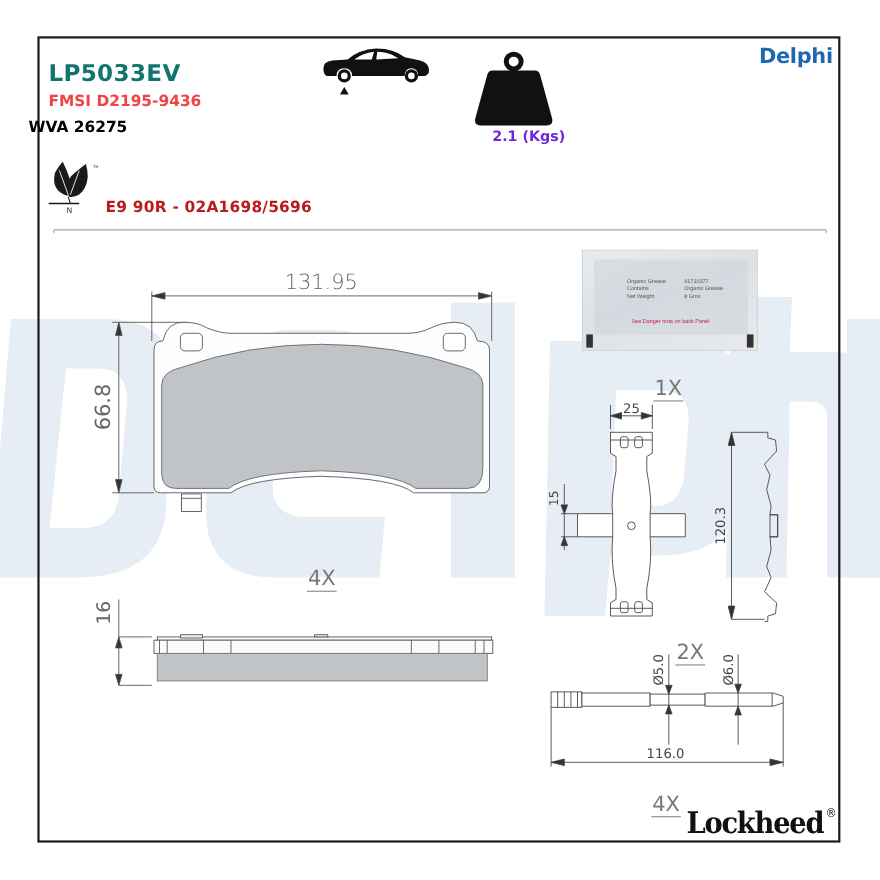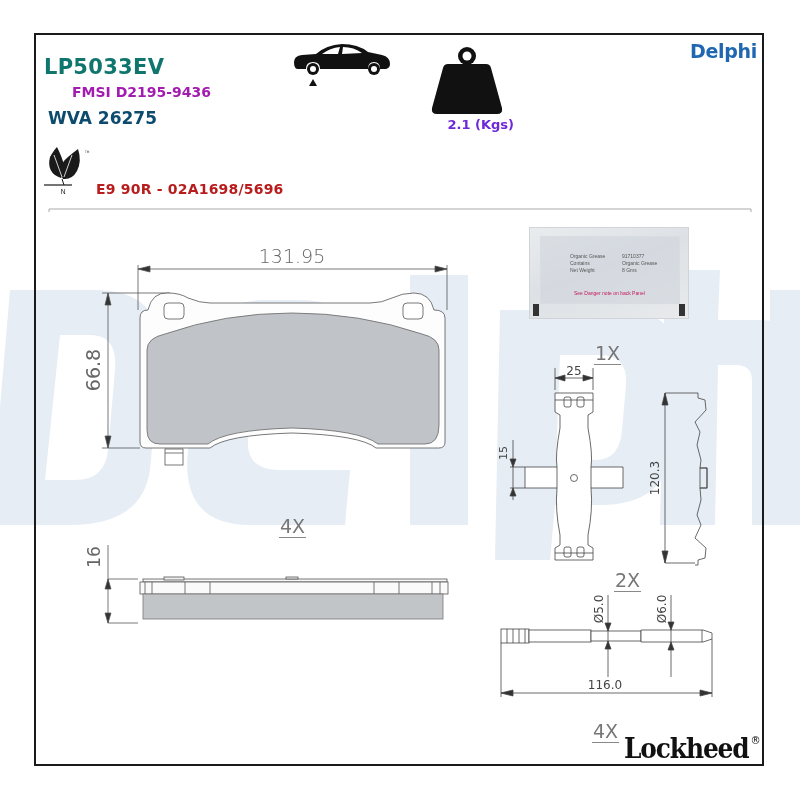--- a/index.html
+++ b/index.html
@@ -1,22 +1,22 @@
 <!DOCTYPE html>
 <html><head>
 <meta charset="utf-8">
 <style>
   html, body { margin: 0; padding: 0; background: #ffffff; }
   body { width: 800px; height: 800px; position: relative; overflow: hidden; font-family: "DejaVu Sans", sans-serif; }
   .frame { position: absolute; left: 34px; top: 33px; width: 730px; height: 733px; border: 2.5px solid #1a1a1a; box-sizing: border-box; }
   .watermark { position: absolute; left: 0; top: 0; width: 800px; height: 800px; pointer-events: none; }
   .abs { position: absolute; }
   .part-no { left: 44px; top: 55px; font-size: 21px; font-weight: bold; color: #0f766e; letter-spacing: 0.3px; }
-  .fmsi { left: 44px; top: 84px; font-size: 14px; font-weight: bold; color: #a21caf; margin-left: 28px; }
-  .wva { left: 48px; top: 108px; font-size: 17px; font-weight: bold; color: #0c4a6e; }
+  .fmsi { left: 44px; top: 84px; font-size: 14px; font-weight: bold; color: #ef4444; }
+  .wva { left: 26px; top: 108px; font-size: 14px; font-weight: bold; color: #000000; }
   .ece { left: 96px; top: 181px; font-size: 14px; font-weight: bold; color: #b91c1c; letter-spacing: 0.2px; }
   .weight { left: 420px; top: 117px; width: 94px; text-align: right; font-size: 13px; font-weight: bold; color: #6d28d9; }
   .delphi-logo { left: 690px; top: 40px; font-size: 19px; font-weight: bold; color: #1f67b1; letter-spacing: -0.3px; text-align: center; }
   .lockheed { left: 624px; top: 733px; font-family: "DejaVu Serif", serif; font-size: 27px; font-weight: bold; color: #111; letter-spacing: -1.2px; transform: scaleX(0.92); transform-origin: left center; }
   .lockheed sup { font-family: "DejaVu Sans", sans-serif; font-size: 11px; font-weight: normal; letter-spacing: 0; position: relative; top: -4px; margin-left: 2px; }
   .qty { font-family: "DejaVu Sans", sans-serif; color: #777; font-size: 19px; font-weight: normal; border-bottom: 1.2px solid #888; line-height: 20px; padding: 0 1px 1px; margin-top: 18px; }
   .packet { left: 529px; top: 227px; width: 160px; height: 92px; background: linear-gradient(160deg, #e9ecef 0%, #dde1e5 45%, #e8eaec 100%); border: 1px solid #d0d3d7; box-sizing: border-box; }
   .packet .inner { position: absolute; left: 10px; top: 8px; right: 8px; bottom: 14px; background: rgba(205,212,219,0.55); border: 1px solid #d9dde1; }
   .packet .line { position: absolute; font-size: 5px; color: #555; white-space: nowrap; font-family: "Liberation Sans", sans-serif; }
   .packet .warn { position: absolute; left: 44px; top: 62px; font-size: 5px; color: #c2185b; white-space: nowrap; font-family: "Liberation Sans", sans-serif; }
@@ -179,21 +179,21 @@
       <line x1="170" y1="203" x2="200" y2="203"></line>
     <path d="M170 33 L167 45 L173 45 Z M170 203 L167 191 L173 191 Z" fill="#333"></path>
 
     <path d="M200 33 L203 33 L203 38 L210 40 L211 50 L200 62 L205 72 L202 85 L206 100 L205 108 L212 108 L212 128 L205 128 L206 140 L202 155 L206 165 L200 178 L211 188 L210 198 L203 200 L203 205 L200 205"></path>
     <rect x="205" y="108" width="7" height="20"></rect>
   </g>
   <text x="12" y="93" font-size="11" fill="#444" text-anchor="middle" transform="rotate(-90 12 93)">15</text>
   <text x="79" y="15" font-size="12" fill="#444" text-anchor="middle">25</text>
   <text x="164" y="118" font-size="12" fill="#444" text-anchor="middle" transform="rotate(-90 164 118)">120.3</text>
 </svg>
-<div class="abs qty" style="left:614px;top:552px">2X</div>
+<div class="abs qty" style="left:614px;top:565px">2X</div>
 
 <svg class="abs" style="left:495px;top:585px" width="230" height="115" viewBox="0 0 230 115">
   <g stroke="#444" stroke-width="0.8" fill="none">
     <rect x="6" y="44" width="28" height="14" fill="#fff"></rect>
     <line x1="12" y1="44" x2="12" y2="58"></line>
       <line x1="18" y1="44" x2="18" y2="58"></line>
     <line x1="24" y1="44" x2="24" y2="58"></line>
       <line x1="30" y1="44" x2="30" y2="58"></line>
     <rect x="34" y="45" width="62" height="12" fill="#fff"></rect>
     <rect x="96" y="46" width="50" height="10" fill="#fff"></rect>

